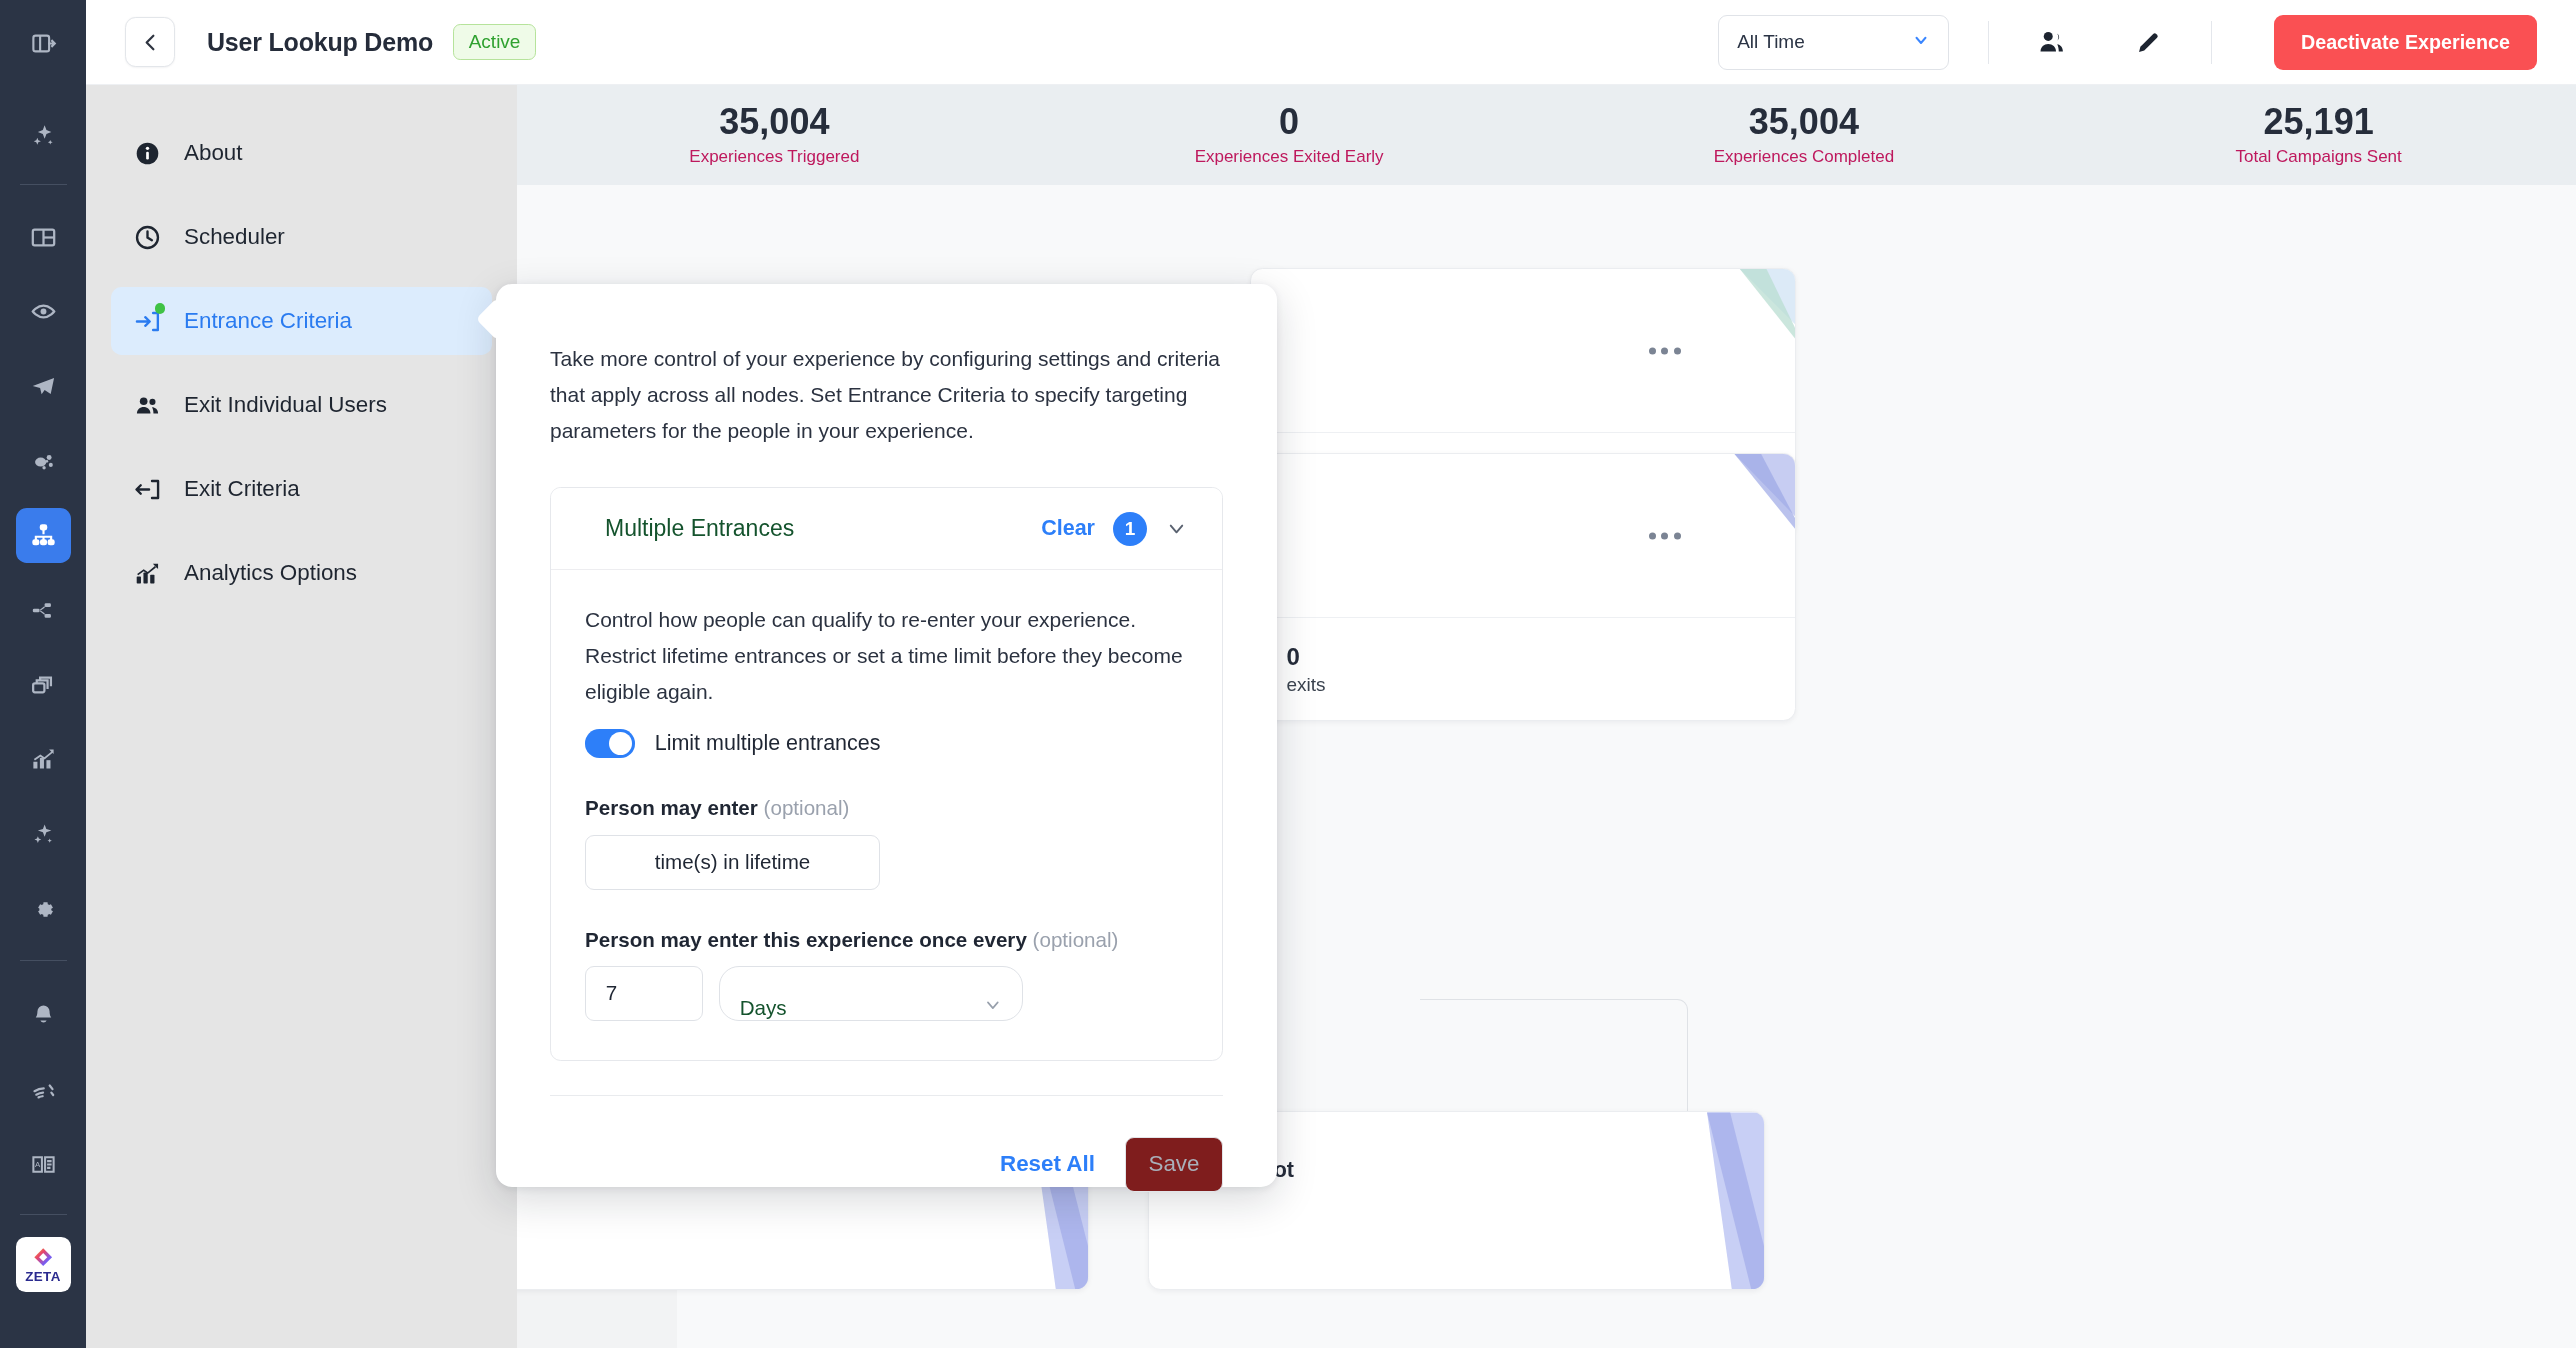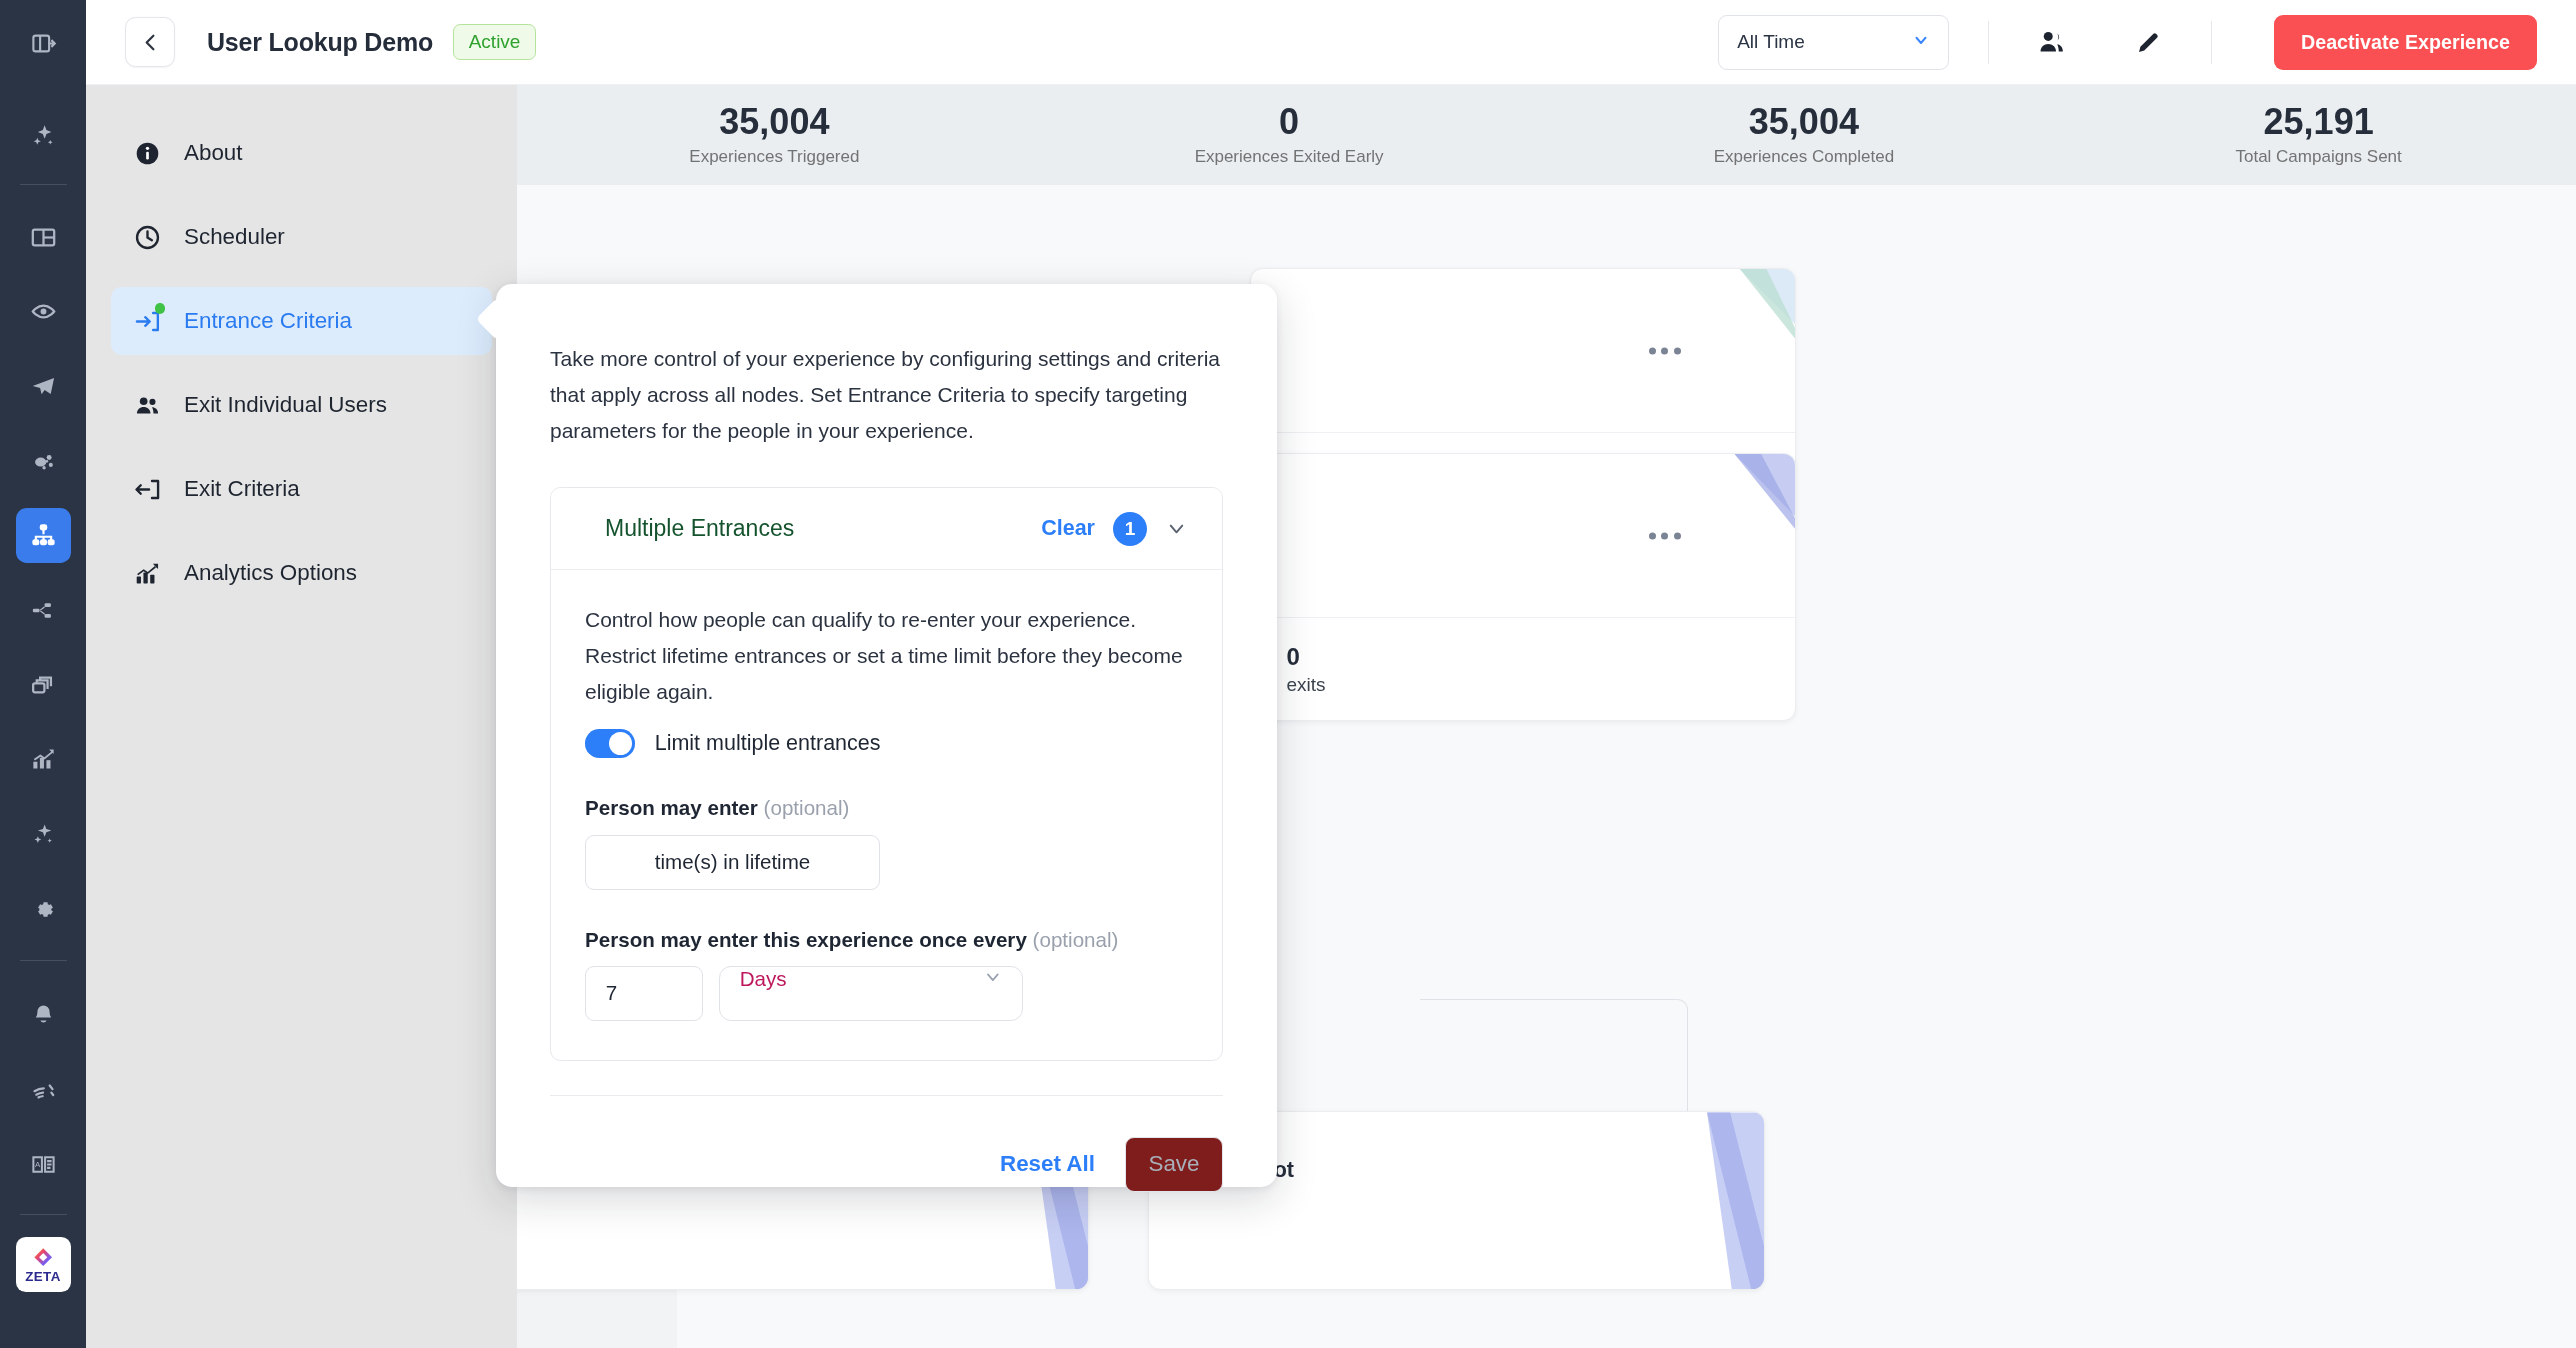--- a/index.html
+++ b/index.html
@@ -96,21 +96,21 @@
     background: #3fc245; border-radius: 50%;
   }
 
   
   .statsbar {
     position: absolute; left: 517px; top: 85px; width: 2059px; height: 100px;
     background: #eaeef1; display: flex; align-items: center;
   }
   .stat { flex: 1; text-align: center; }
   .stat-val { font-size: 36px; font-weight: bold; color: #262d3b; line-height: 1.05; }
-  .stat-lbl { font-size: 17px; color: #737373; margin-top: 7.2px; }
+  .stat-lbl { font-size: 17px; color: #be185d; margin-top: 7.2px; }
 
   
   .canvas {
     position: absolute; left: 517px; top: 185px; width: 2059px; height: 1164px;
     background: #f8f9fa; overflow: hidden;
   }
   .node-card {
     position: absolute; background: #fff; border: 0.9px solid #ebedf0;
     border-radius: 12.5px; box-shadow: 0 1.8px 5.4px rgba(16,24,40,.05); overflow: hidden;
   }
@@ -168,23 +168,23 @@
   .field-label { margin-top: 38px; font-size: 20.6px; color: #1f2633; font-weight: bold; }
   .field-label .opt { font-weight: normal; color: #9aa1ad; }
   .field-row { margin-top: 14.3px; display: flex; gap: 16px; align-items: center; }
   .text-input {
     height: 55px; border: 0.9px solid #dfe2e7; border-radius: 9px; background: #fff;
     display: flex; align-items: center; padding: 0 19.7px; font-size: 20.6px; color: #1f2633;
   }
   .input-lifetime { width: 295px; justify-content: center; }
   .input-num { width: 118px; }
   .select-days {
-    width: 304px; height: 55px; border: 0.9px solid #dfe2e7; border-radius: 12px;
-    background: #fff; display: flex; align-items: flex-start; padding: 0 19.7px;
-    font-size: 20.6px; color: #be185d;
+    width: 304px; height: 55px; border: 0.9px solid #dfe2e7; border-radius: 20px;
+    background: #fff; display: flex; align-items: flex-end; padding: 0 19.7px;
+    font-size: 20.6px; color: #14532d;
   }
   .select-days .chev { margin-left: auto; color: #98a0ac; }
   .modal-div { margin-top: 34px; border-top: 0.9px solid #e9ebee; }
   .modal-foot { margin-top: 41px; display: flex; align-items: center; justify-content: flex-end; gap: 30px; }
   .reset-link { color: #2d7ff9; font-size: 22.4px; font-weight: bold; }
   .save-btn {
     width: 98px; height: 55px; border: 0.9px solid #e2e5e9; background: #7f1d1d;
     border-radius: 9px; color: #a9afb9; font-size: 22.4px;
     display: flex; align-items: center; justify-content: center;
     font-family: "Liberation Sans", sans-serif;

